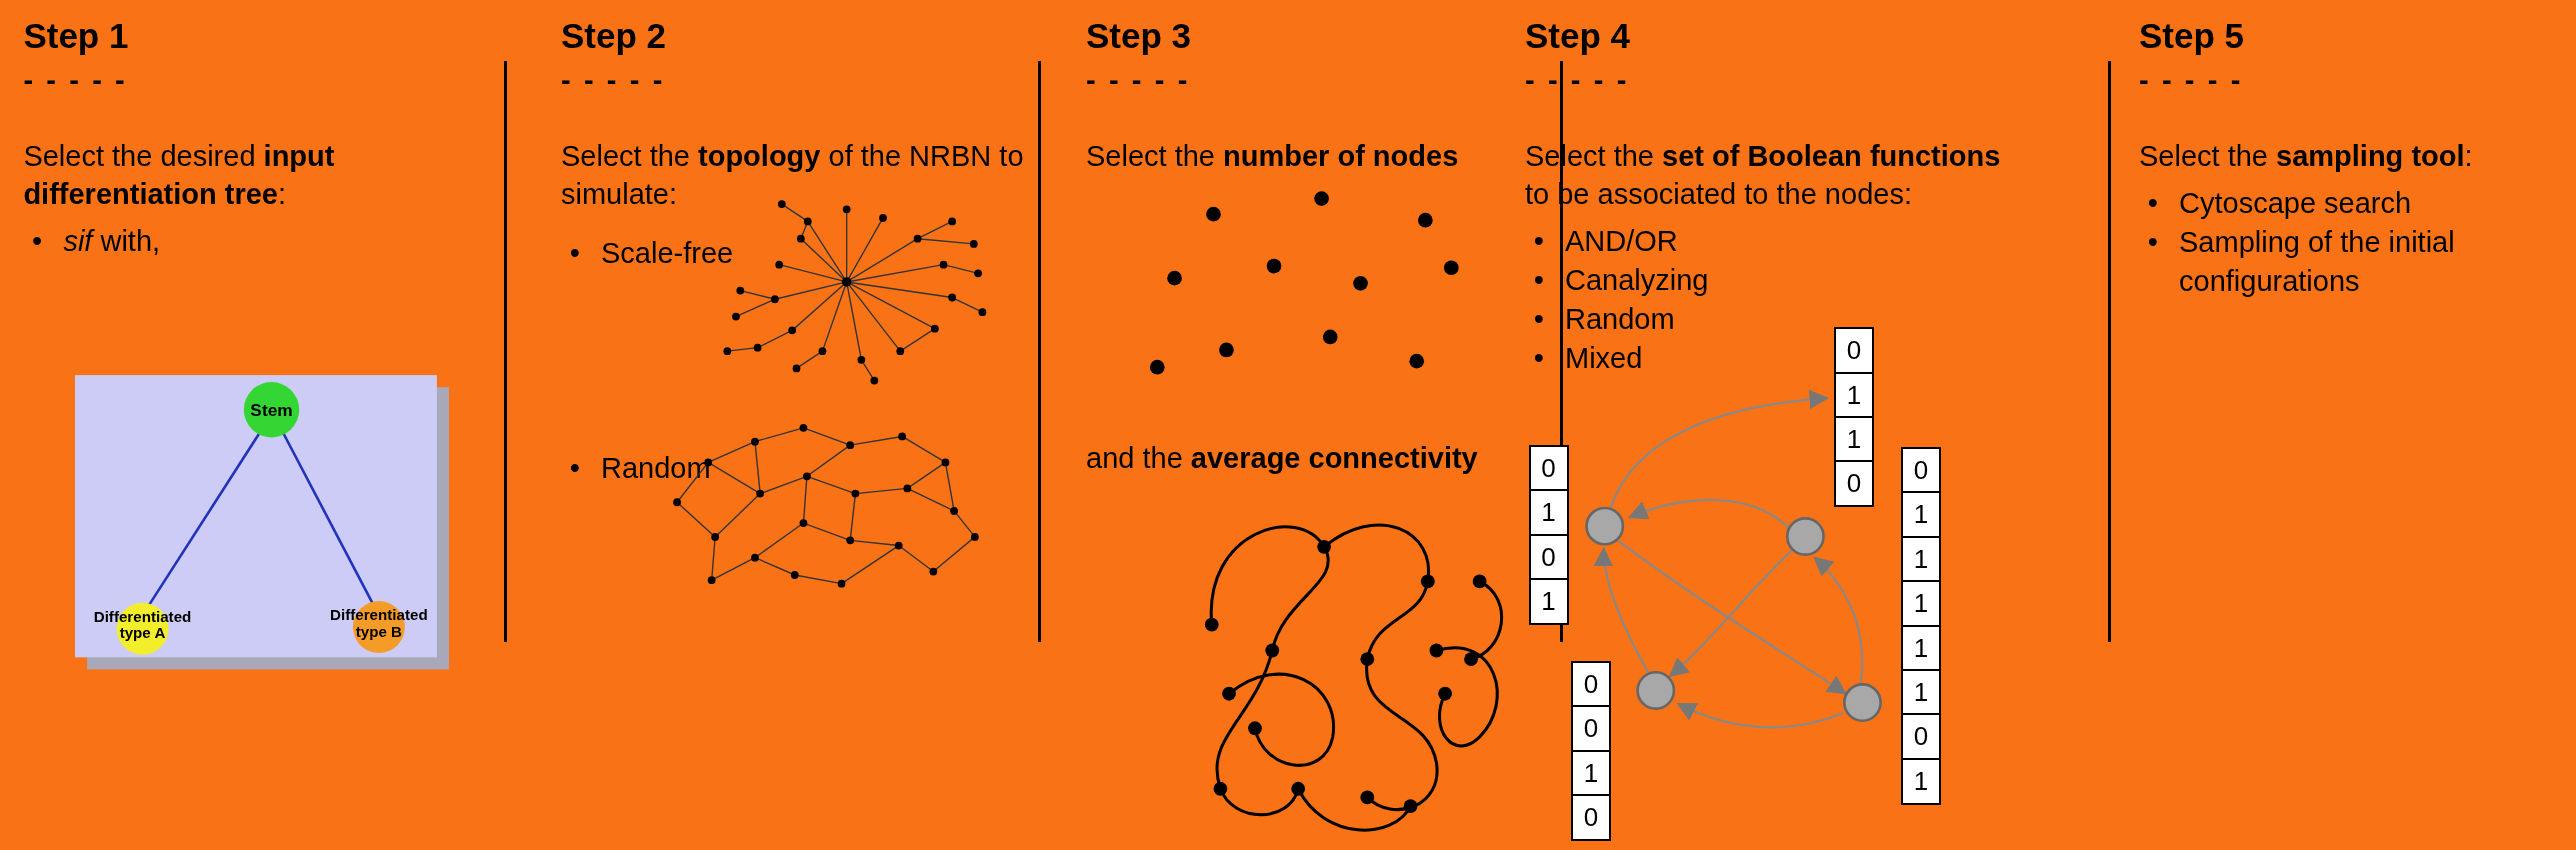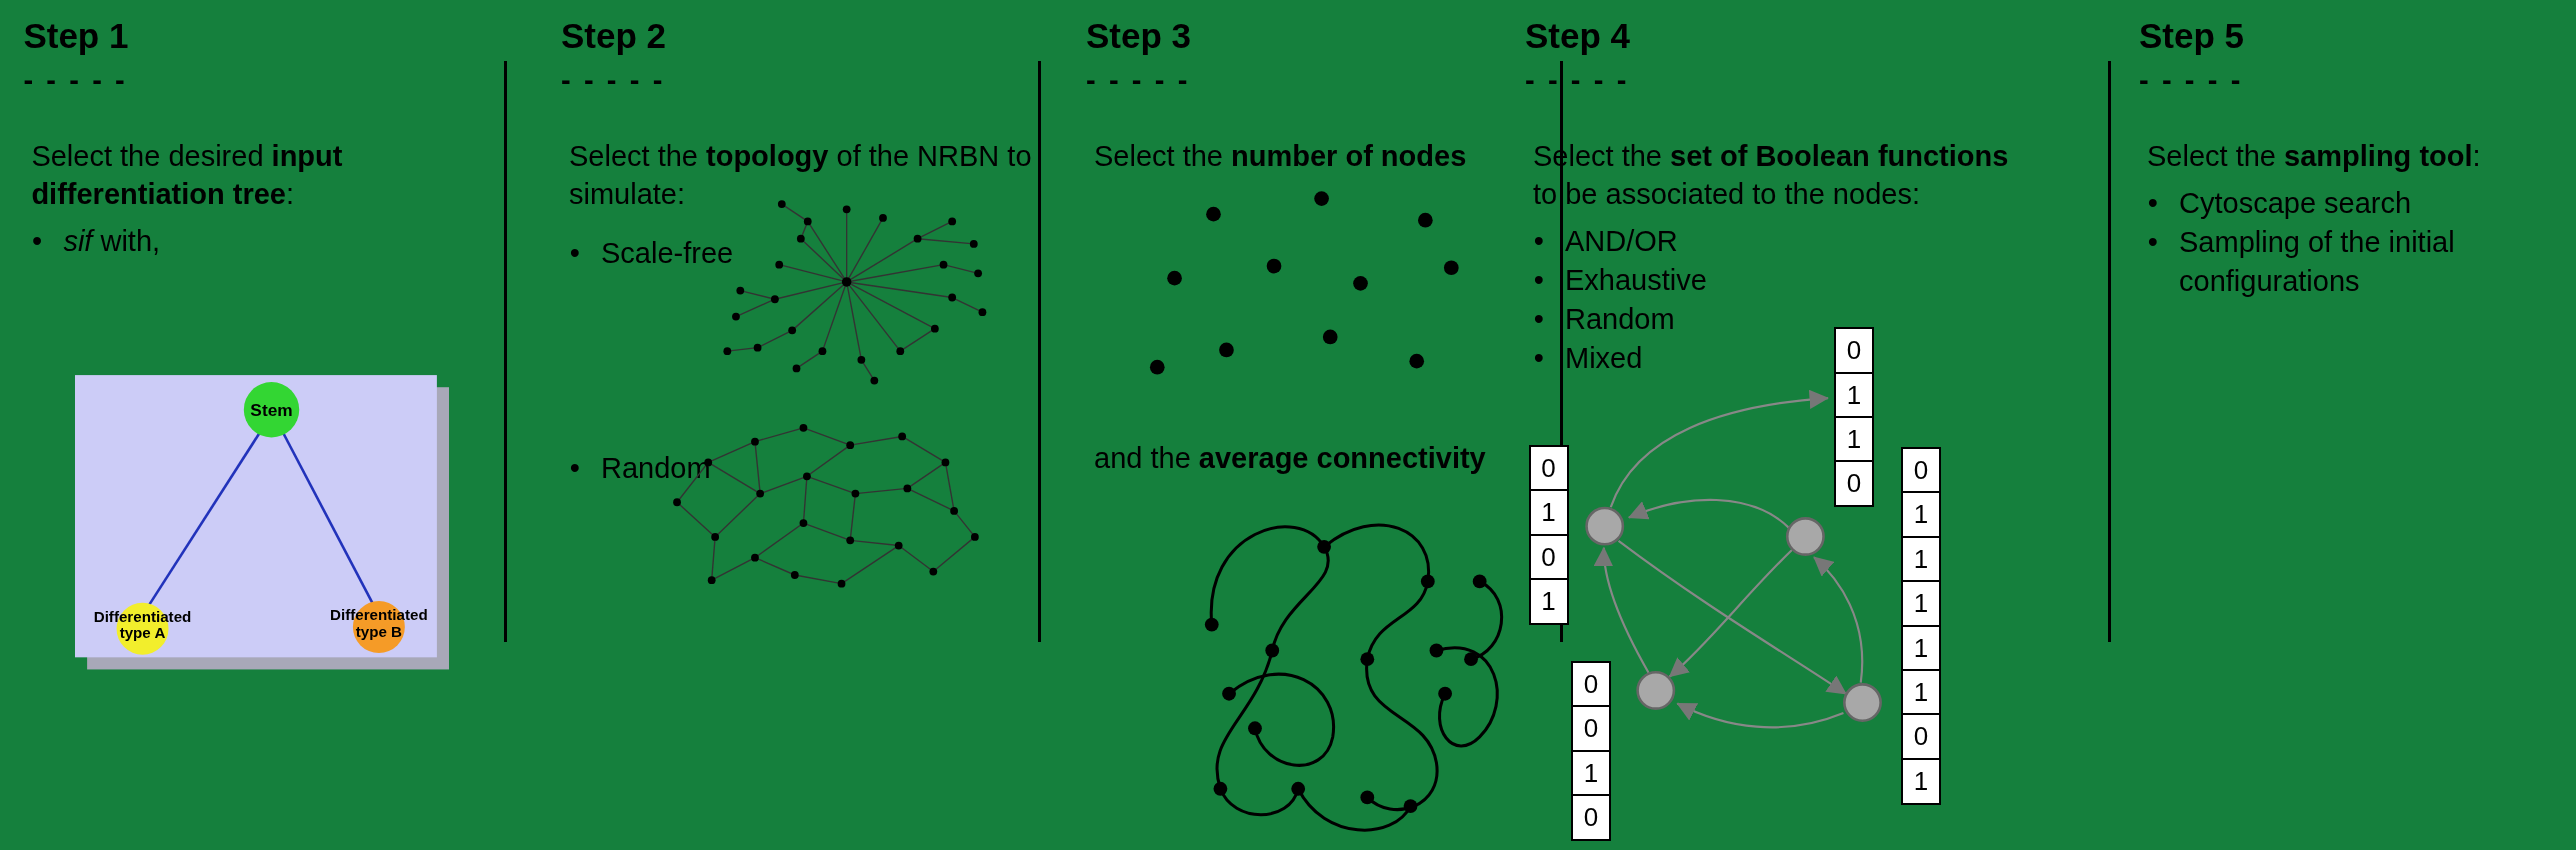--- a/index.html
+++ b/index.html
@@ -1,33 +1,33 @@
 <!DOCTYPE html>
 <html style="font-size:14px"><head>
 <meta charset="utf-8">
 <style>
   * { box-sizing: border-box; margin: 0; padding: 0; }
   html, body { width: 2576px; height: 851px; background: #ffffff; }
   body { font-family: "Liberation Sans", sans-serif; color: #111; }
-  .page { position: relative; width: 2576px; height: 851px; overflow: hidden; background: #15803d; }
+  .page { position: relative; width: 2576px; height: 851px; overflow: hidden; background: #f97316; }
 
   .col { position: absolute; top: 12px; }
   .col-1 { left: 23.4px;  width: 472px; }
   .col-2 { left: 561px; width: 472px; }
   .col-3 { left: 1086px; width: 485px; }
   .col-4 { left: 1525px; width: 489px; }
   .col-5 { left: 2139px; width: 433px; }
 
   .divider { position: absolute; top: 61px; width: 2.6px; height: 581px; background: #000; }
   .div-1 { left: 504px; } .div-2 { left: 1038px; } .div-3 { left: 1560px; } .div-4 { left: 2108px; }
 
   .step-title { font-size: 35px; font-weight: bold; margin: 3.5px 0 8.7px 0; color: #000; }
   .dashes { font-size: 29px; font-weight: bold; letter-spacing: 2.6px; margin-bottom: 40px; color: #000; }
 
-  .body-text { font-size: 29px; line-height: 1.32; color: #000; margin-left: 8px; }
+  .body-text { font-size: 29px; line-height: 1.32; color: #000; }
   .bold { font-weight: bold; }
   .italic { font-style: italic; }
 
   .bullets { margin-top: 8.7px; }
   .bullet { display: flex; font-size: 29px; line-height: 1.34; color: #000; }
   .bullet .dot { width: 40px; padding-left: 8.7px; flex: 0 0 40px; }
   .bullet .dot::before { content: "\2022"; }
   .bullet .t { flex: 1; }
 
   .abs { position: absolute; }
@@ -274,21 +274,21 @@
     <div class="step-title">Step 4</div>
     <div class="dashes">- - - - -</div>
     <p class="body-text"><span>Select the </span><span class="bold">set of Boolean functions</span><span> to be associated to the nodes:</span></p>
     <div class="bullets">
       <div class="bullet">
           <span class="dot"></span>
           <span class="t">AND/OR</span>
         </div>
       <div class="bullet">
           <span class="dot"></span>
-          <span class="t">Exhaustive</span>
+          <span class="t">Canalyzing</span>
         </div>
       <div class="bullet">
           <span class="dot"></span>
           <span class="t">Random</span>
         </div>
       <div class="bullet">
           <span class="dot"></span>
           <span class="t">Mixed</span>
         </div>
     </div>

